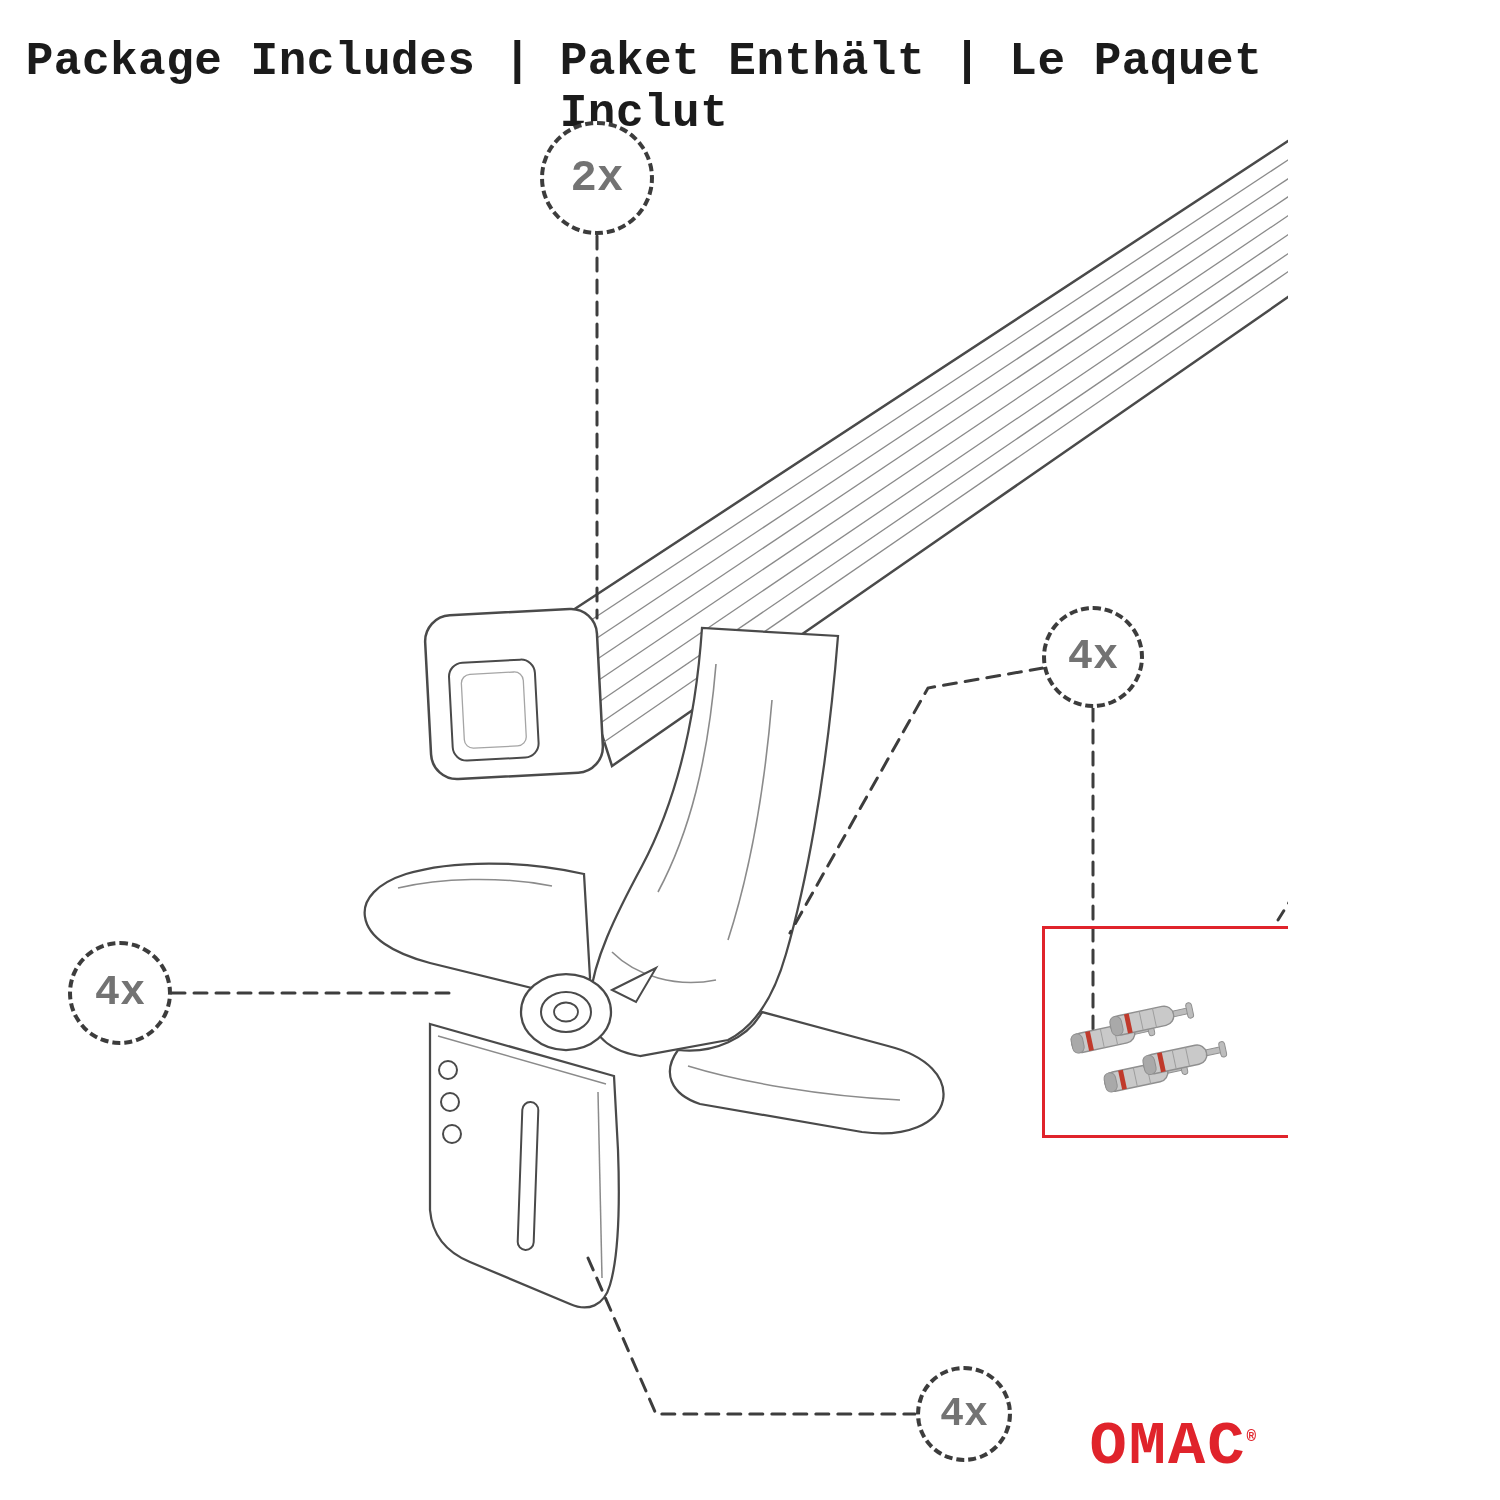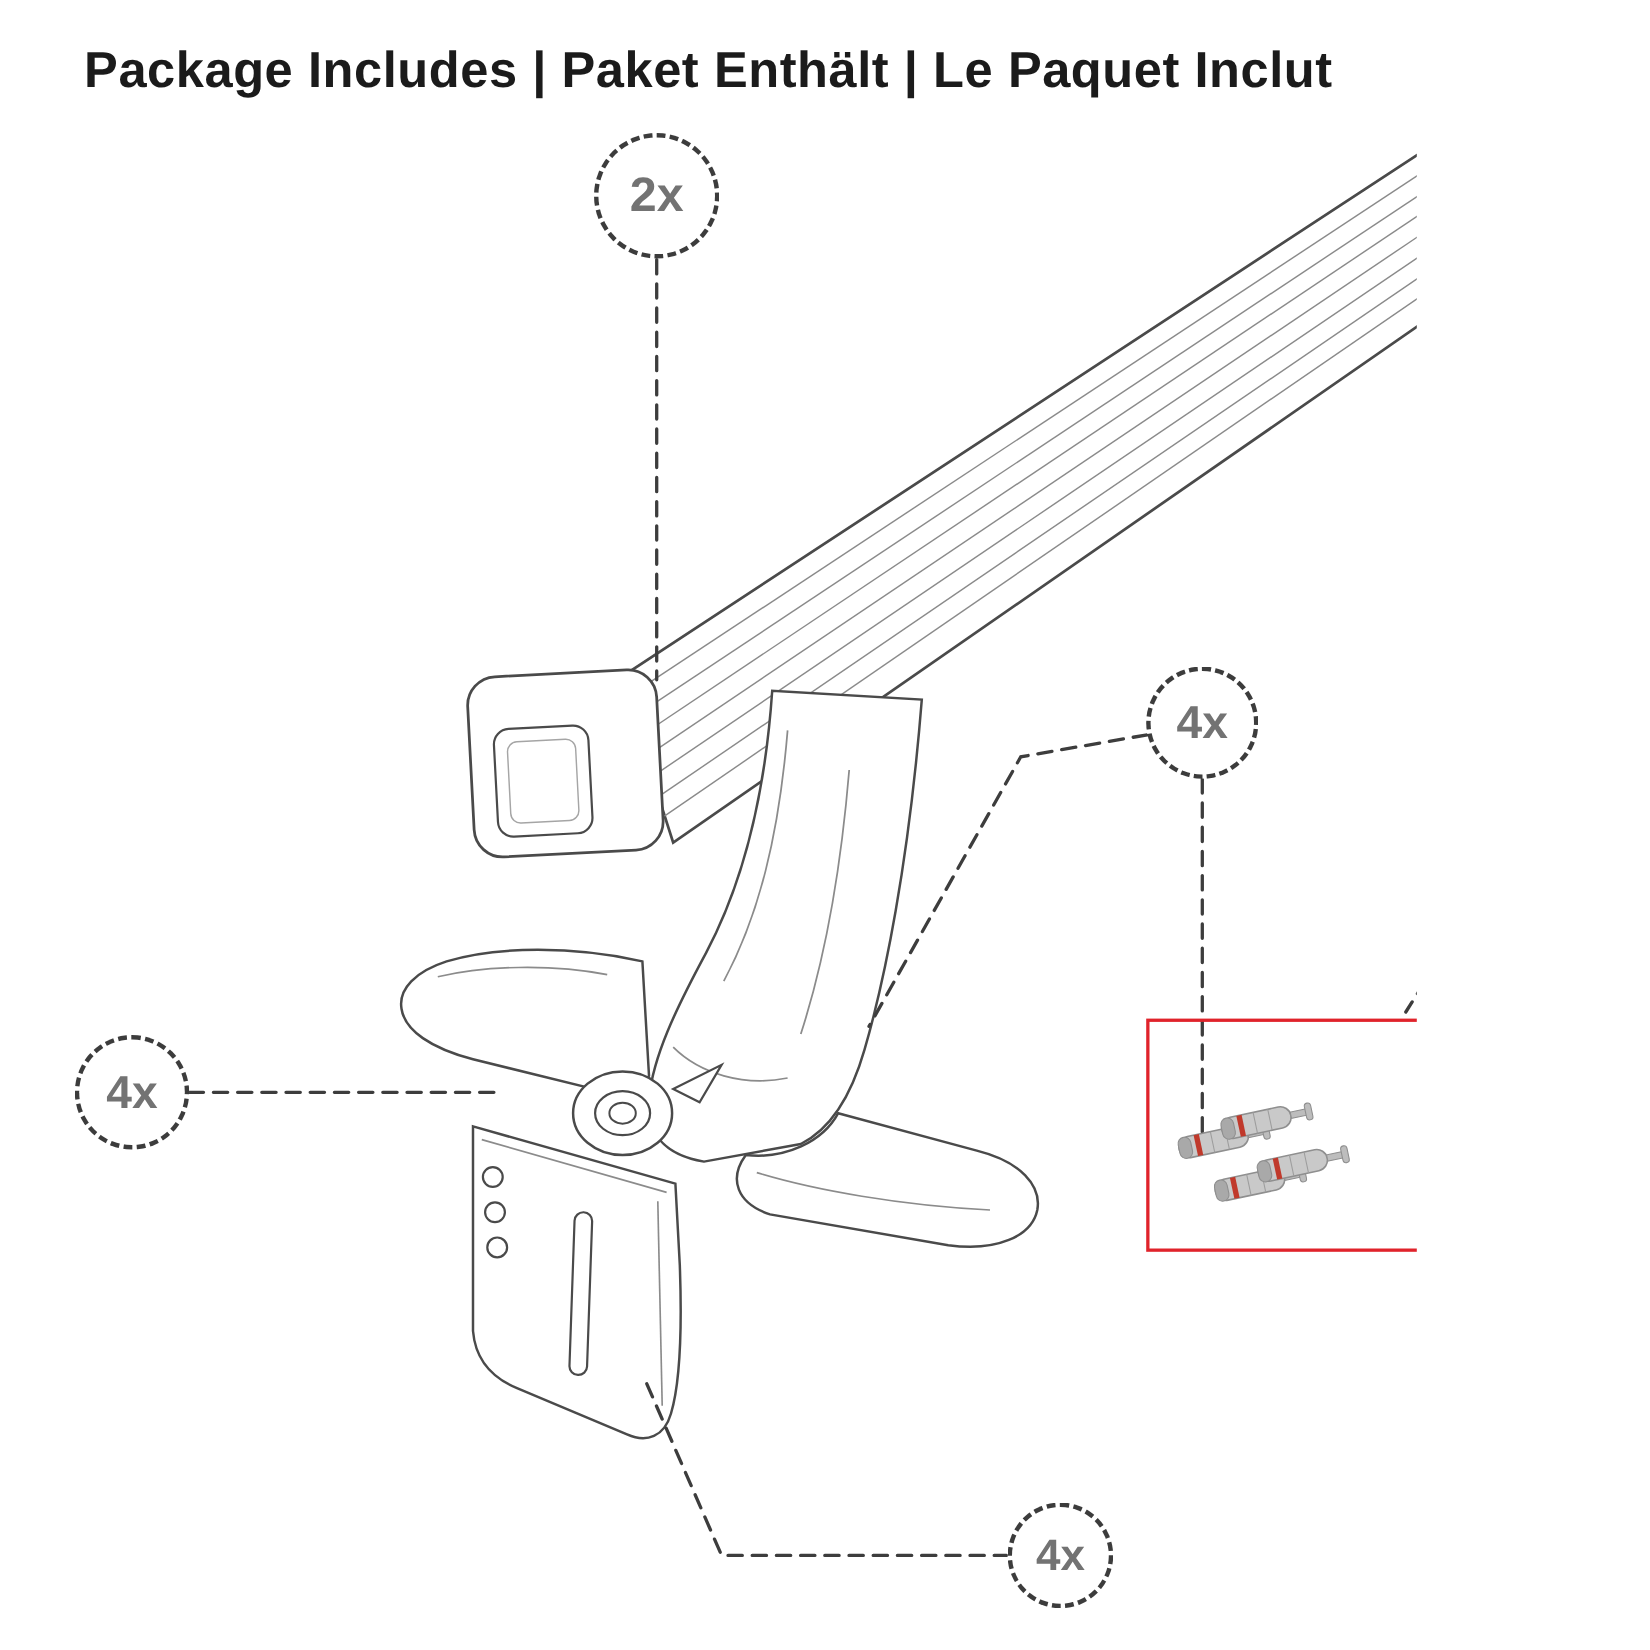--- a/index.html
+++ b/index.html
@@ -1,18 +1,18 @@
 <!DOCTYPE html>
 <html><head>
 <meta charset="utf-8">
 <style>
   html,body{margin:0;padding:0;background:#fff;}
   .canvas{
     position:relative;width:1288px;height:1500px;background:#ffffff;
-    overflow:hidden;font-family:Liberation Sans, sans-serif;
+    overflow:hidden;font-family:Liberation Mono, monospace;
   }
   .title{
     position:absolute;top:36px;left:0;right:0;margin:0;
     text-align:center;font-size:46px;font-weight:600;color:#1b1b1b;
     letter-spacing:.5px;
   }
   .art{position:absolute;left:0;top:0;width:1500px;height:1500px;}
   .callout{
     position:absolute;border:4px dashed #3c3c3c;border-radius:50%;
     background:#ffffff;display:flex;align-items:center;justify-content:center;
@@ -170,14 +170,17 @@
         <g transform="translate(334,90) rotate(10)">
           <path d="M -6,48 L -6,110 L 6,110 L 6,102 L 2,102 L 2,94 L 6,94 L 6,86 L 1,86 L 1,78 L 6,78 L 6,48 Z" fill="#d6d6d6" stroke="#9a9a9a" stroke-width="1.2"></path>
           <rect x="-22" y="0" width="44" height="52" rx="9" fill="#1f1f1f" stroke="#000000" stroke-width="1"></rect>
           <circle cx="0" cy="10" r="5" fill="#ffffff"></circle>
           <rect x="-14" y="24" width="28" height="12" rx="2" fill="#565656"></rect>
         </g>
       </g>
     </svg>
   </div>
 
+  <div class="brand">
+    <span>OMAC</span><sup>®</sup>
+  </div>
 
 </div>
 
 </body></html>

